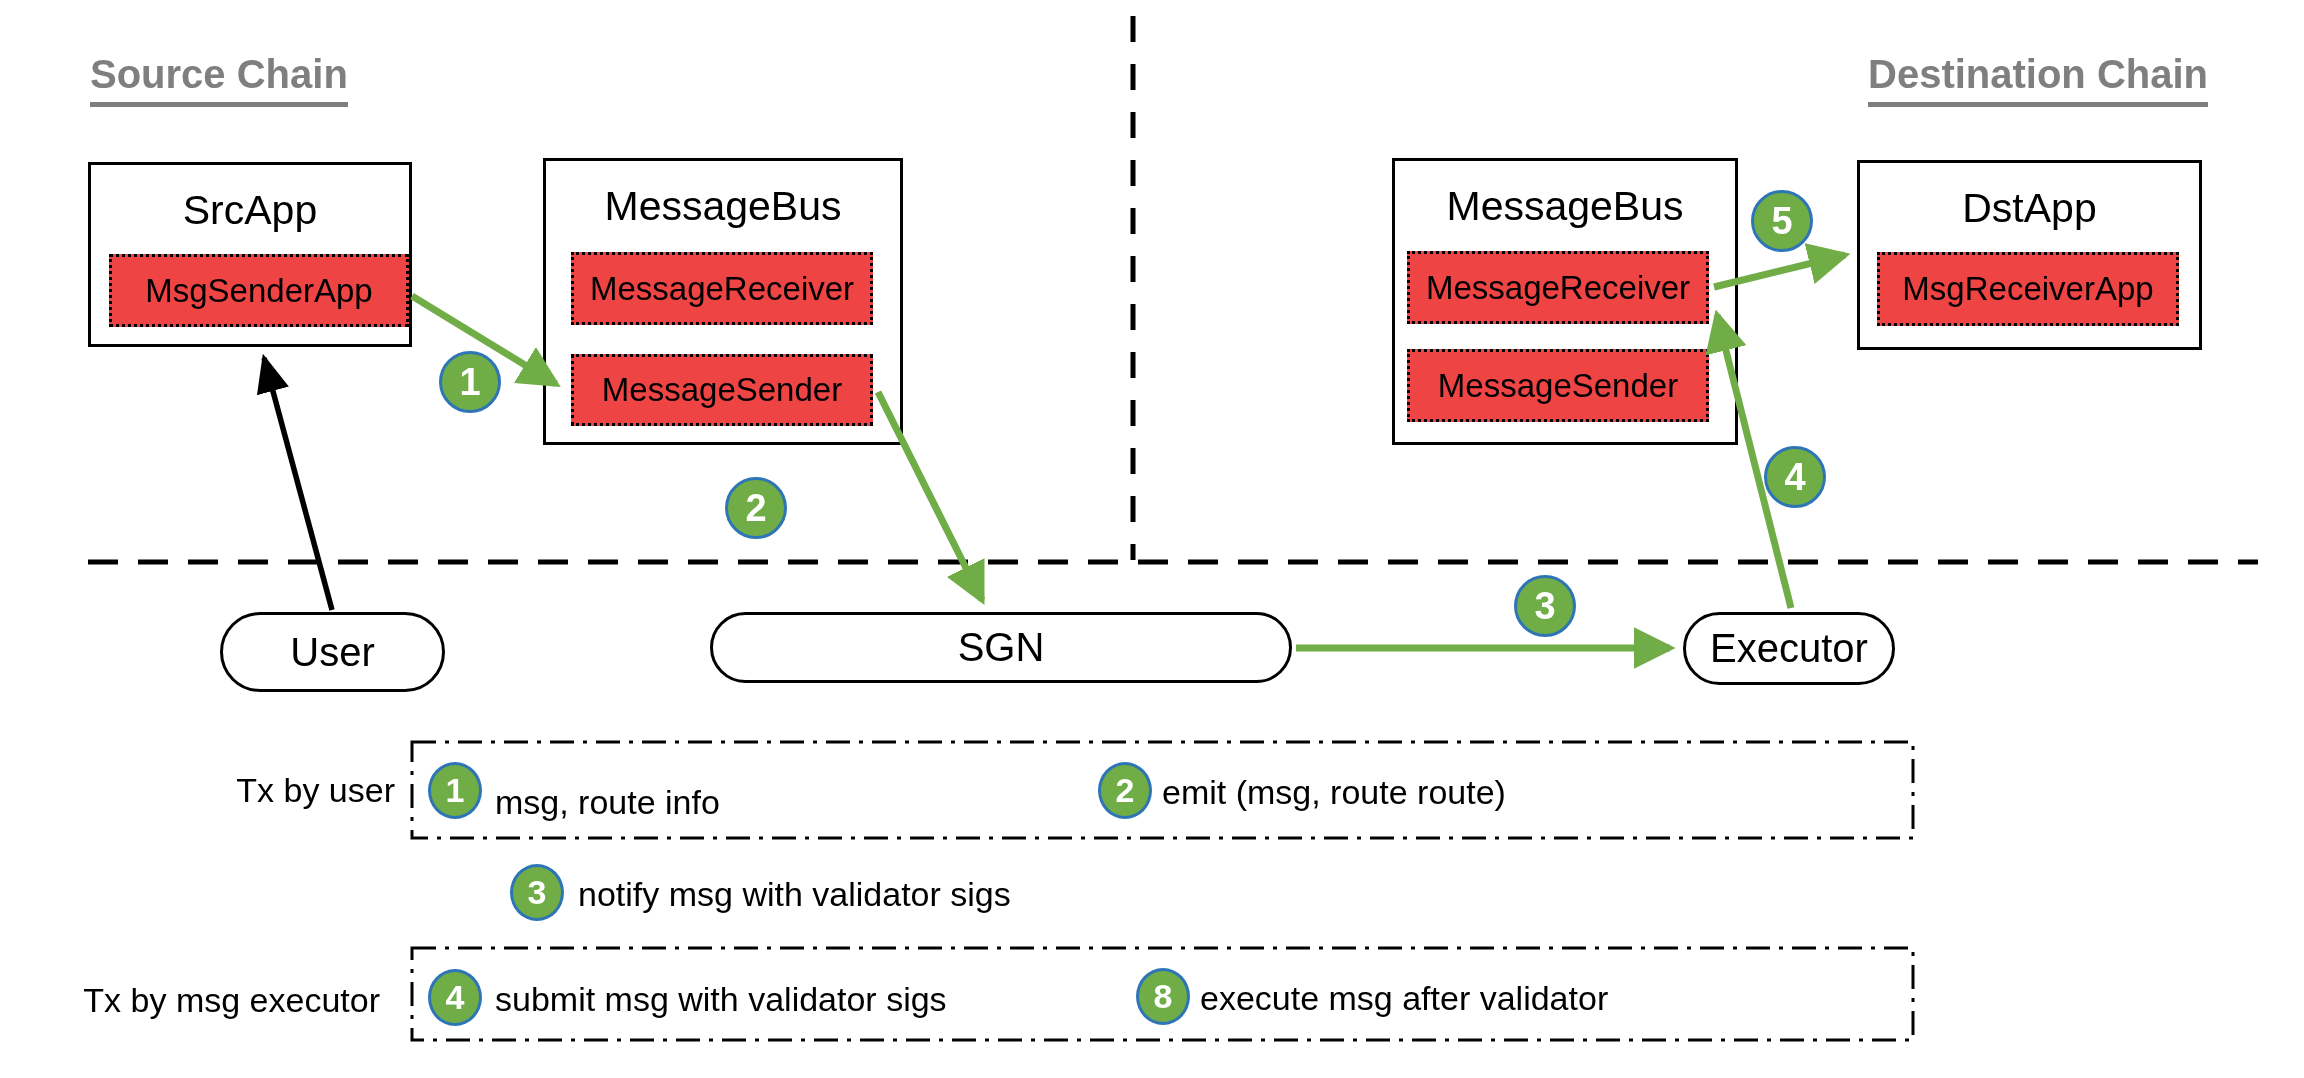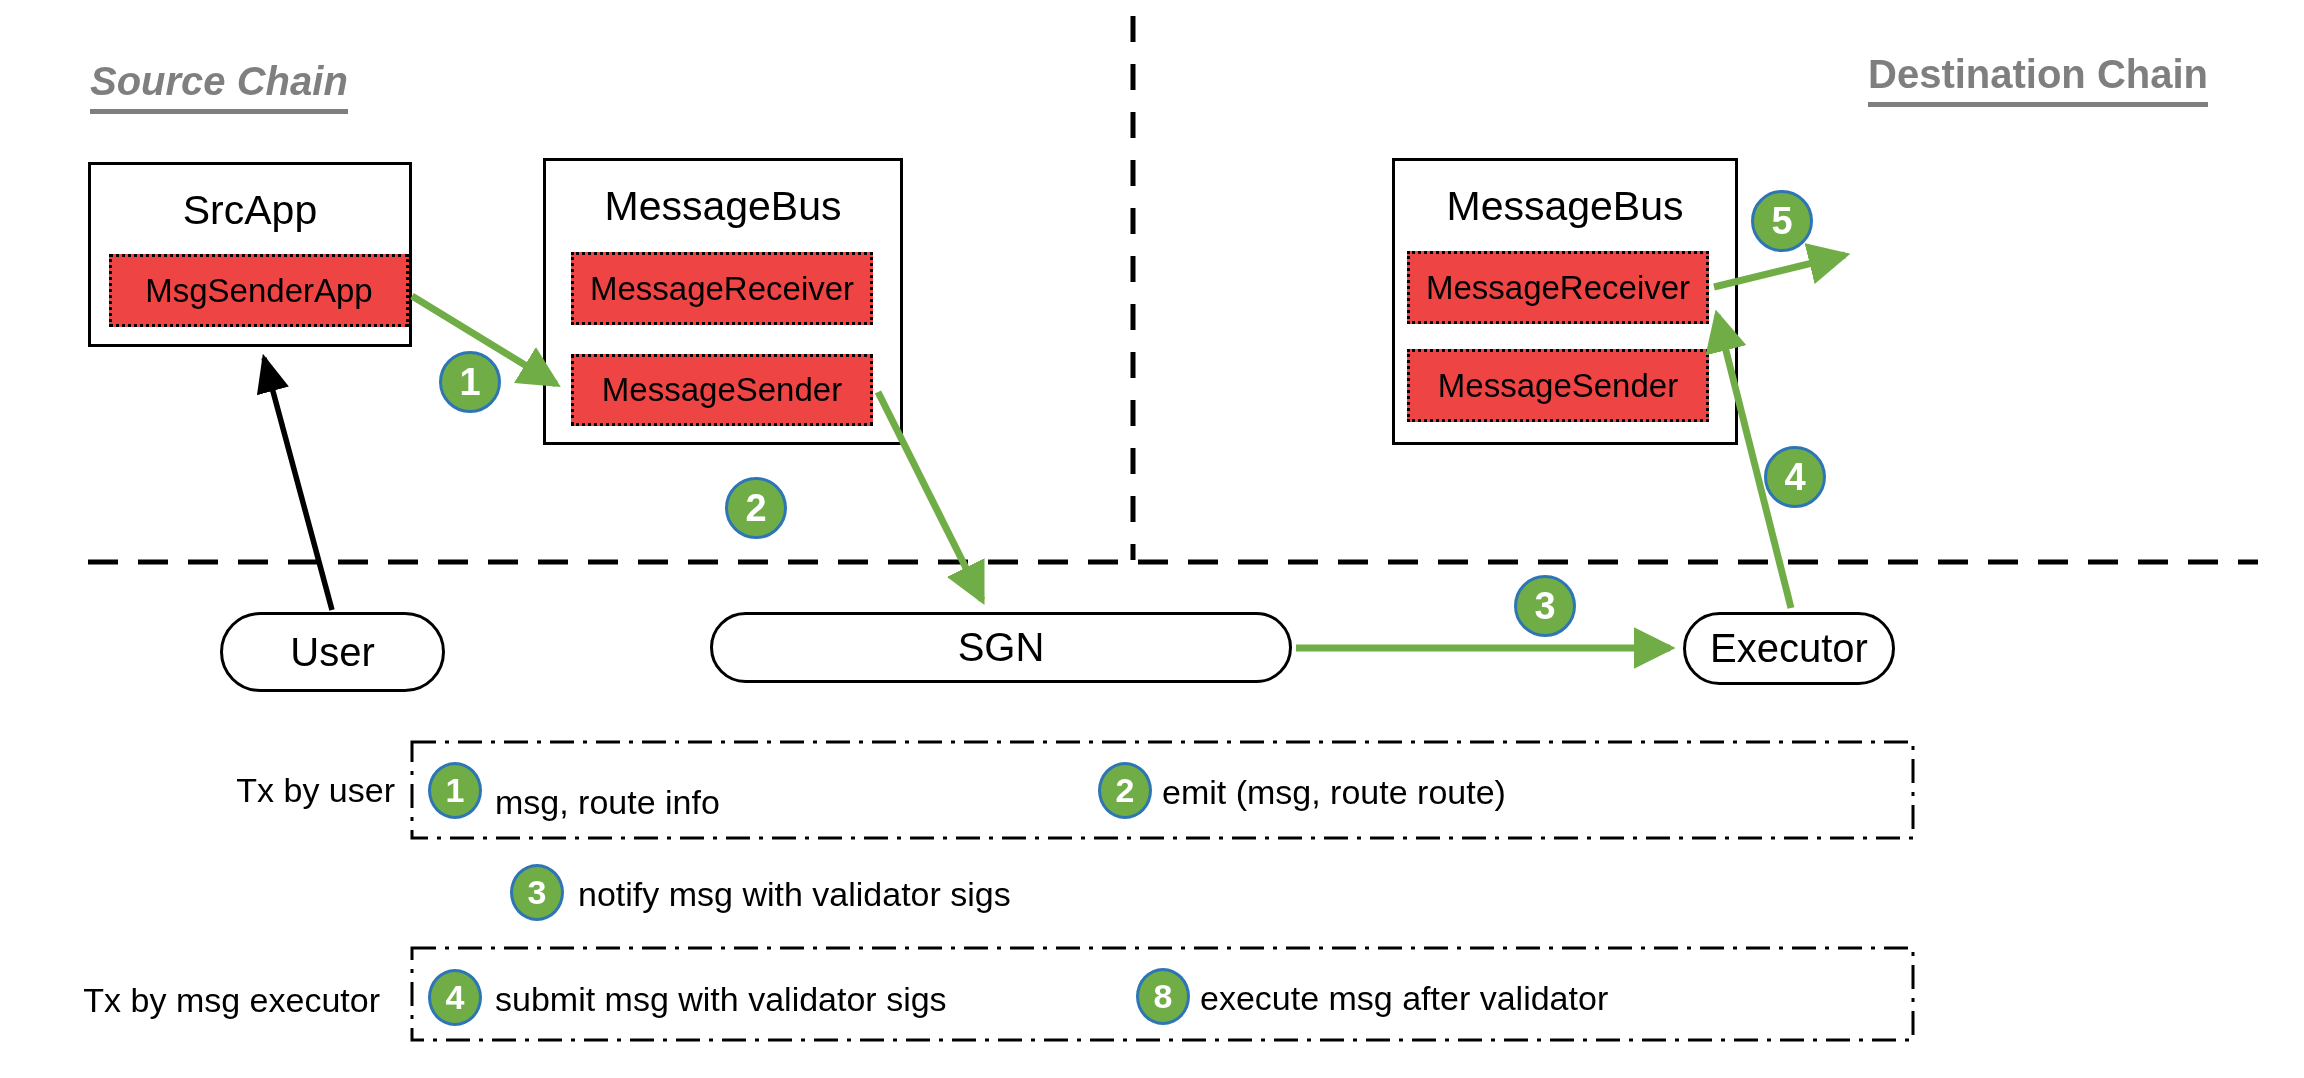--- a/index.html
+++ b/index.html
@@ -68,21 +68,21 @@
   .vdash-line{stroke:#000;stroke-width:5;stroke-dasharray:26 22;fill:none;}
   .garrow{stroke:var(--arrow-green);stroke-width:7;fill:none;}
   .barrow{stroke:#000;stroke-width:5.5;fill:none;}
   .dashdot-box{stroke:#000;stroke-width:3;fill:none;stroke-dasharray:24 9 4 9;}
 </style>
 </head>
 <body>
 
 <div class="canvas">
 
-  <div class="heading" style="left:90px;top:59px;font-style:italic;">Source Chain</div>
+  <div class="heading" style="left:90px;top:52px;">Source Chain</div>
   <div class="heading" style="left:1868px;top:52px;">Destination Chain</div>
 
   <div class="box" style="left:88px;top:162px;width:324px;height:185px;">
     <div class="box-title">SrcApp</div>
     <div class="dotted" style="left:18px;top:89px;width:300px;height:73px;">
       <span>MsgSenderApp</span>
     </div>
   </div>
 
   <div class="box" style="left:543px;top:158px;width:360px;height:287px;">
@@ -98,20 +98,26 @@
   <div class="box" style="left:1392px;top:158px;width:346px;height:287px;">
     <div class="box-title">MessageBus</div>
     <div class="dotted" style="left:12px;top:90px;width:302px;height:73px;">
       <span>MessageReceiver</span>
     </div>
     <div class="dotted" style="left:12px;top:188px;width:302px;height:73px;">
       <span>MessageSender</span>
     </div>
   </div>
 
+  <div class="box" style="left:1857px;top:160px;width:345px;height:190px;">
+    <div class="box-title">DstApp</div>
+    <div class="dotted" style="left:17px;top:89px;width:302px;height:74px;">
+      <span>MsgReceiverApp</span>
+    </div>
+  </div>
 
   <div class="pill" style="left:220px;top:612px;width:225px;height:80px;">User</div>
   <div class="pill" style="left:1683px;top:612px;width:212px;height:73px;">Executor</div>
   <div class="pill" style="left:710px;top:612px;width:582px;height:71px;">SGN</div>
 
   <svg class="svg-layer" width="2304" height="1078" viewBox="0 0 2304 1078">
     <defs>
       <marker id="ah-green" markerWidth="6" markerHeight="6" refX="5.2" refY="3" orient="auto" markerUnits="strokeWidth">
         <path d="M0,0 L6,3 L0,6 Z" fill="#70AD47"></path>
       </marker>

